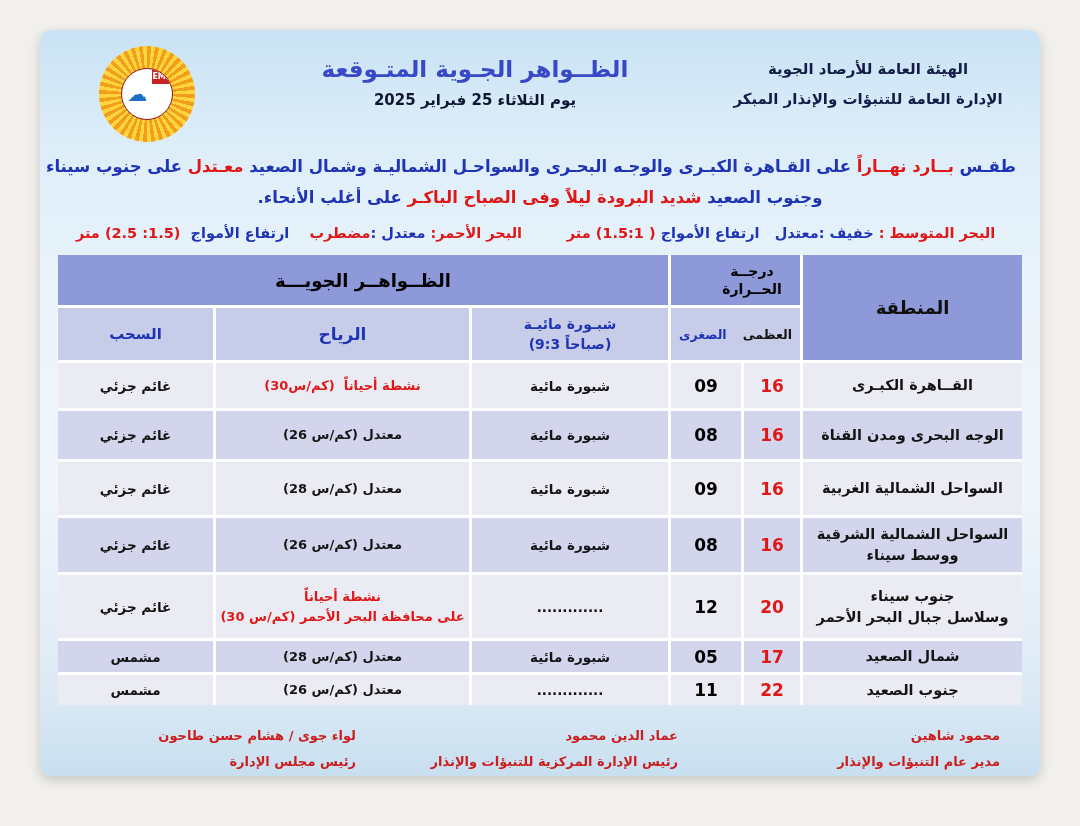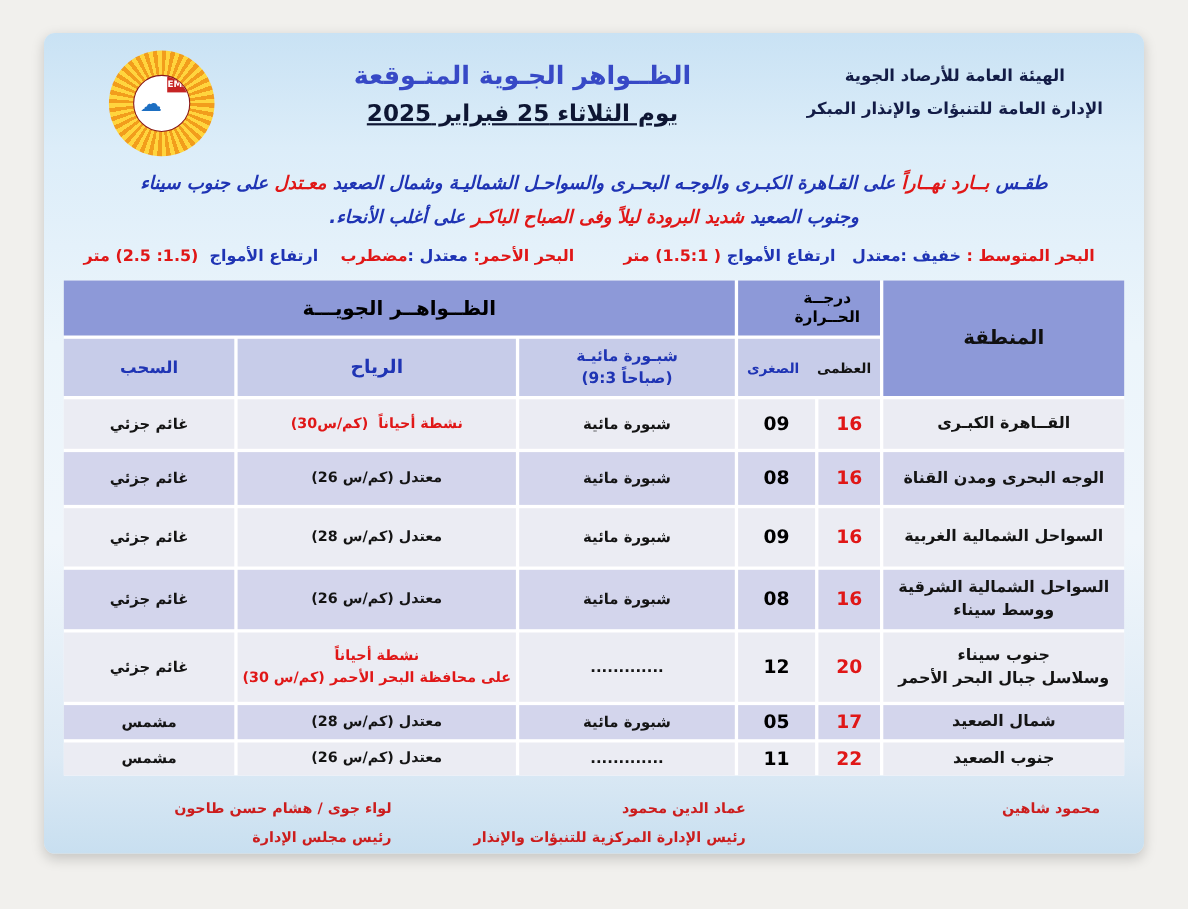--- a/index.html
+++ b/index.html
@@ -8,34 +8,34 @@
     position:relative; width:1000px; height:746px; margin:30px 40px;
     border-radius:10px; overflow:hidden;
     background:linear-gradient(180deg,#c9e2f4 0%, #dcedf9 14%, #ecf5fb 38%, #f0f6fb 62%, #ddeaf5 88%, #c8dff0 100%);
     box-shadow:0 4px 12px rgba(0,0,0,0.18);
   }
   
   .hdr { display:flex; align-items:flex-start; padding:16px 22px 0 22px; }
   .org { width:300px; text-align:center; color:#131c46; font-weight:bold; font-size:15px; line-height:2.0; padding-top:8px; }
   .title-wrap { flex:1; text-align:center; padding-top:10px; }
   .main-title { color:#3749c6; font-weight:bold; font-size:23px; letter-spacing:0.5px; }
-  .date-line { color:#0e1633; font-weight:bold; font-size:21px; margin-top:9px;text-decoration:underline; }
+  .date-line { color:#0e1633; font-weight:bold; font-size:15px; margin-top:9px; }
   .logo-wrap { width:170px; display:flex; justify-content:center; }
   .sun { width:96px; height:96px; border-radius:50%;
     background:repeating-conic-gradient(#f29d1c 0deg 5deg, #ffd53e 5deg 10deg);
     display:flex; align-items:center; justify-content:center; }
   .emblem { width:52px; height:52px; border-radius:50%; overflow:hidden; background:#fff;
     display:flex; flex-direction:row; border:1px solid #8a1a1a; }
   .emblem .band-top { height:15px; background:#c62323; color:#fff; font-size:8px; font-weight:bold;
     display:flex; align-items:center; justify-content:center; direction:ltr; }
   .emblem .band-mid { flex:1; display:flex; align-items:center; justify-content:center; }
   .emblem .cloud { color:#1d6fc2; font-size:20px; line-height:1; }
   .emblem .band-bot { height:9px; background:#1d1d1d; }
   
-  .para { margin-top:10px; padding:0 24px; text-align:center; font-weight:bold; font-size:16.5px; line-height:1.85;font-style:italic; }
+  .para { margin-top:10px; padding:0 24px; text-align:center; font-weight:bold; font-size:16.5px; line-height:1.85; }
   .para .seg-line { white-space:nowrap; }
   
   .seas { display:flex; margin-top:12px; padding:0 18px; font-weight:bold; font-size:14.5px; }
   .sea-item { width:50%; text-align:center; white-space:nowrap; }
   
   .blue { color:#1f34b4; }
   .red { color:#e01717; }
   .black { color:#141414; }
   .ltr { direction:ltr; unicode-bidi:isolate; }
   
@@ -195,20 +195,21 @@
       <div class="cell row-light c-fog">.............</div>
       <div class="cell row-light c-wind">
         <div class="seg-line"><span class="black">معتدل </span><span class="black ltr">(26 كم/س)</span></div>
       </div>
       <div class="cell row-light c-clouds">مشمس</div>
     </div>
 
   <div class="ftr">
     <div class="sig">
       <div>محمود شاهين</div>
+      <div>مدير عام التنبؤات والإنذار</div>
     </div>
     <div class="sig">
       <div>عماد الدين محمود</div>
       <div>رئيس الإدارة المركزية للتنبؤات والإنذار المبكر</div>
     </div>
     <div class="sig">
       <div>لواء جوى / هشام حسن طاحون</div>
       <div>رئيس مجلس الإدارة</div>
     </div>
   </div>

